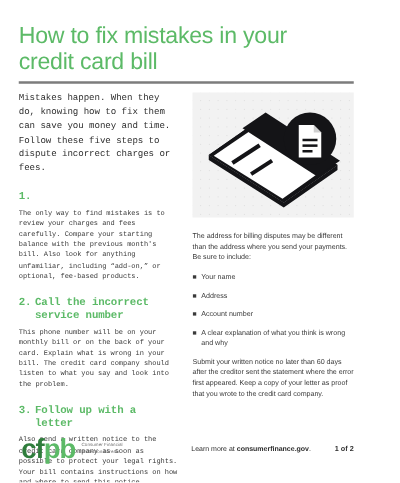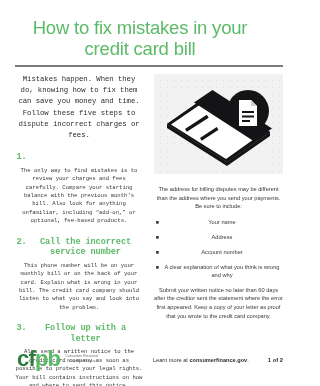--- a/index.html
+++ b/index.html
@@ -7,21 +7,20 @@
     width: 298px; height: 386px;
     background: #ffffff;
     font-family: "Liberation Sans", sans-serif;
     -webkit-font-smoothing: antialiased;
   }
   .page {
     position: relative;
     width: 298px; height: 386px;
     background: #ffffff;
     overflow: hidden;
-    text-align: center;
   }
 
   
   .title {
     position: absolute;
     left: 15px; top: 17px;
     width: 250px;
     color: #5cba67;
     font-size: 18.5px;
     line-height: 21px;

